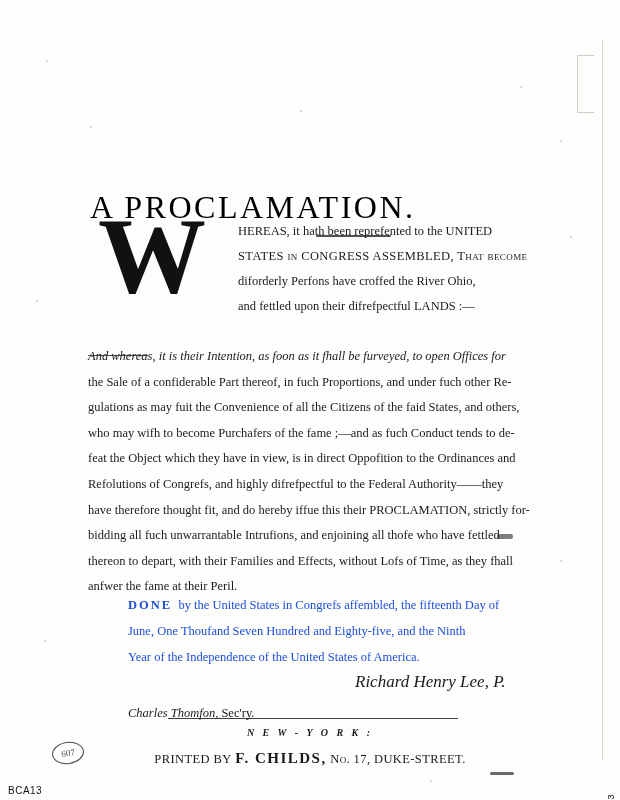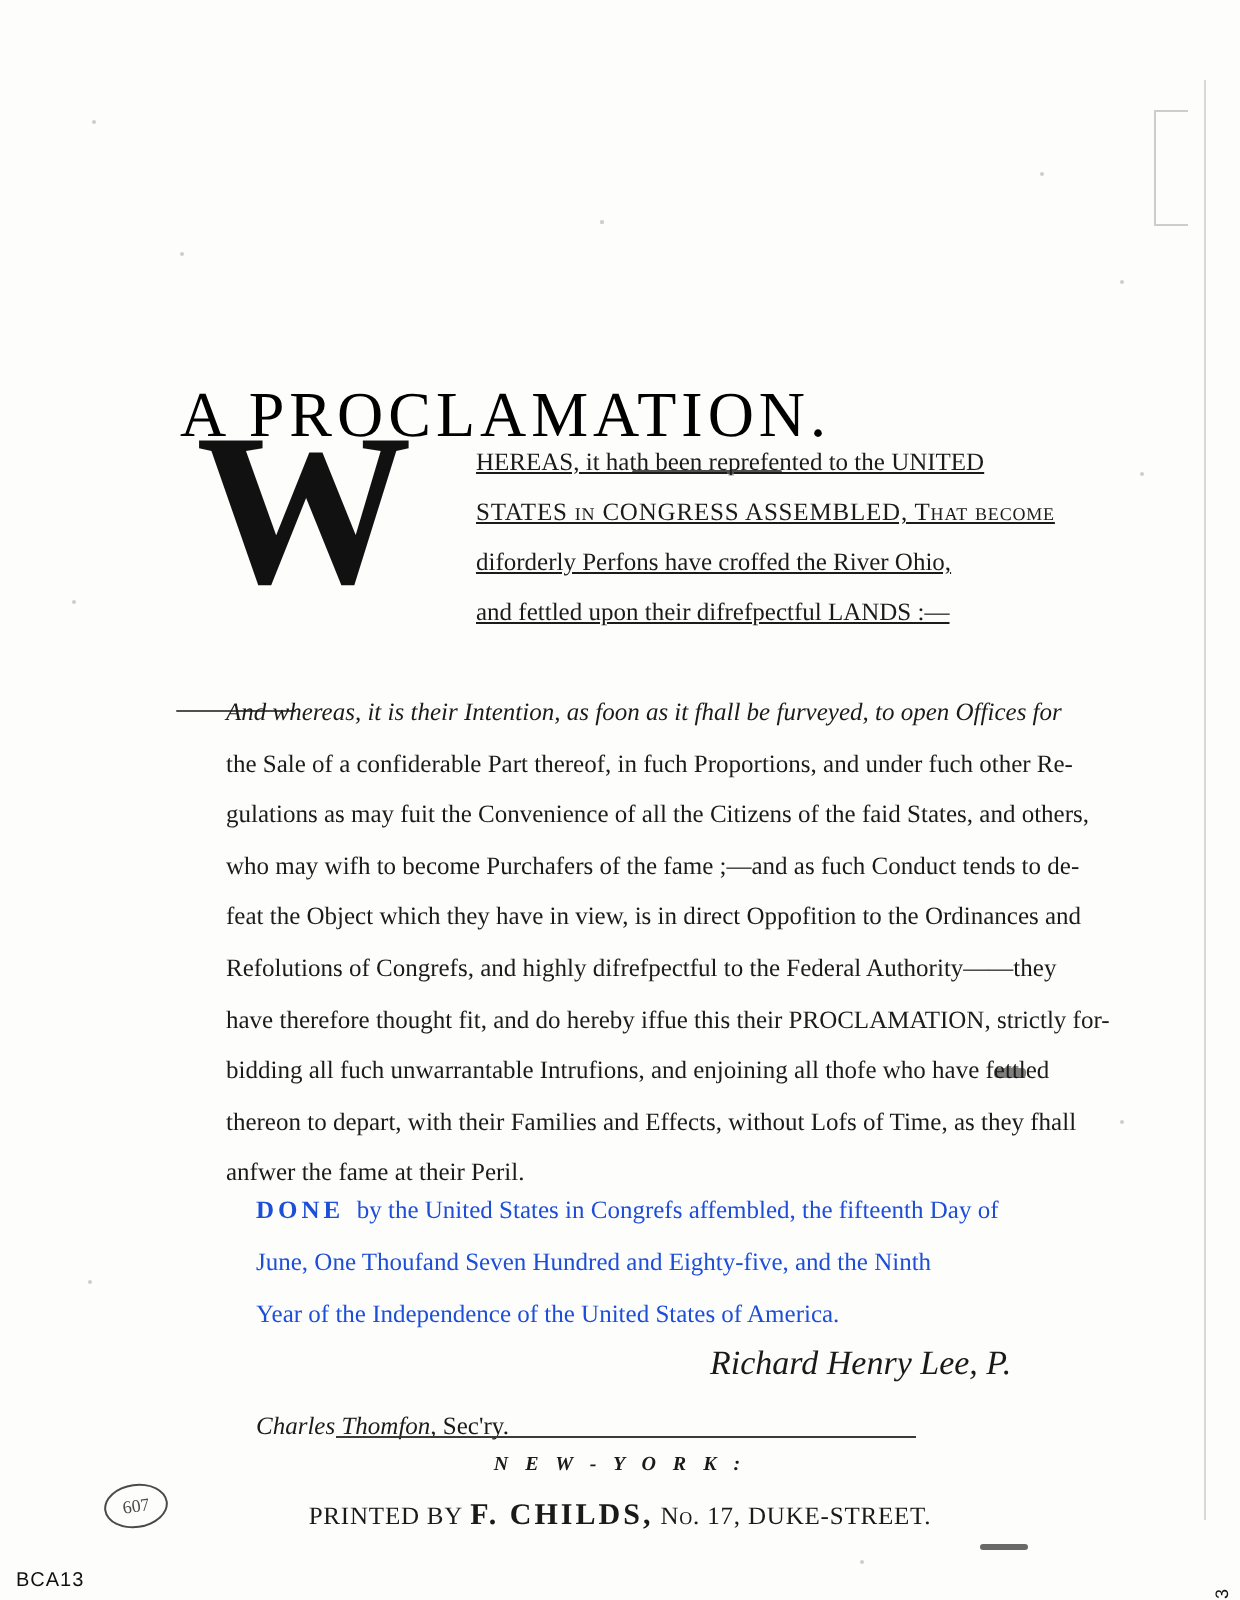--- a/index.html
+++ b/index.html
@@ -71,36 +71,34 @@
   
   .open-block {
     position: absolute;
     left: 238px;
     top: 219px;
     width: 280px;
     font-size: 12.5px;
     line-height: 25px;
     text-align: justify;
     color: #1b1b1b;
-    text-decoration: underline;
   }
   .open-block .ln { display: block; white-space: nowrap; }
   .sc { font-variant: small-caps; letter-spacing: .4px; }
   .ital { font-style: italic; }
 
   
   .body-block {
     position: absolute;
     left: 88px;
     top: 344px;
     width: 430px;
     font-size: 12.5px;
     line-height: 25.6px;
     color: #1b1b1b;
-    margin-left: 25px;
   }
   .body-block .ln { display: block; white-space: nowrap; }
 
   
   .done-block {
     position: absolute;
     left: 128px;
     top: 592px;
     width: 390px;
     font-size: 12.5px;

